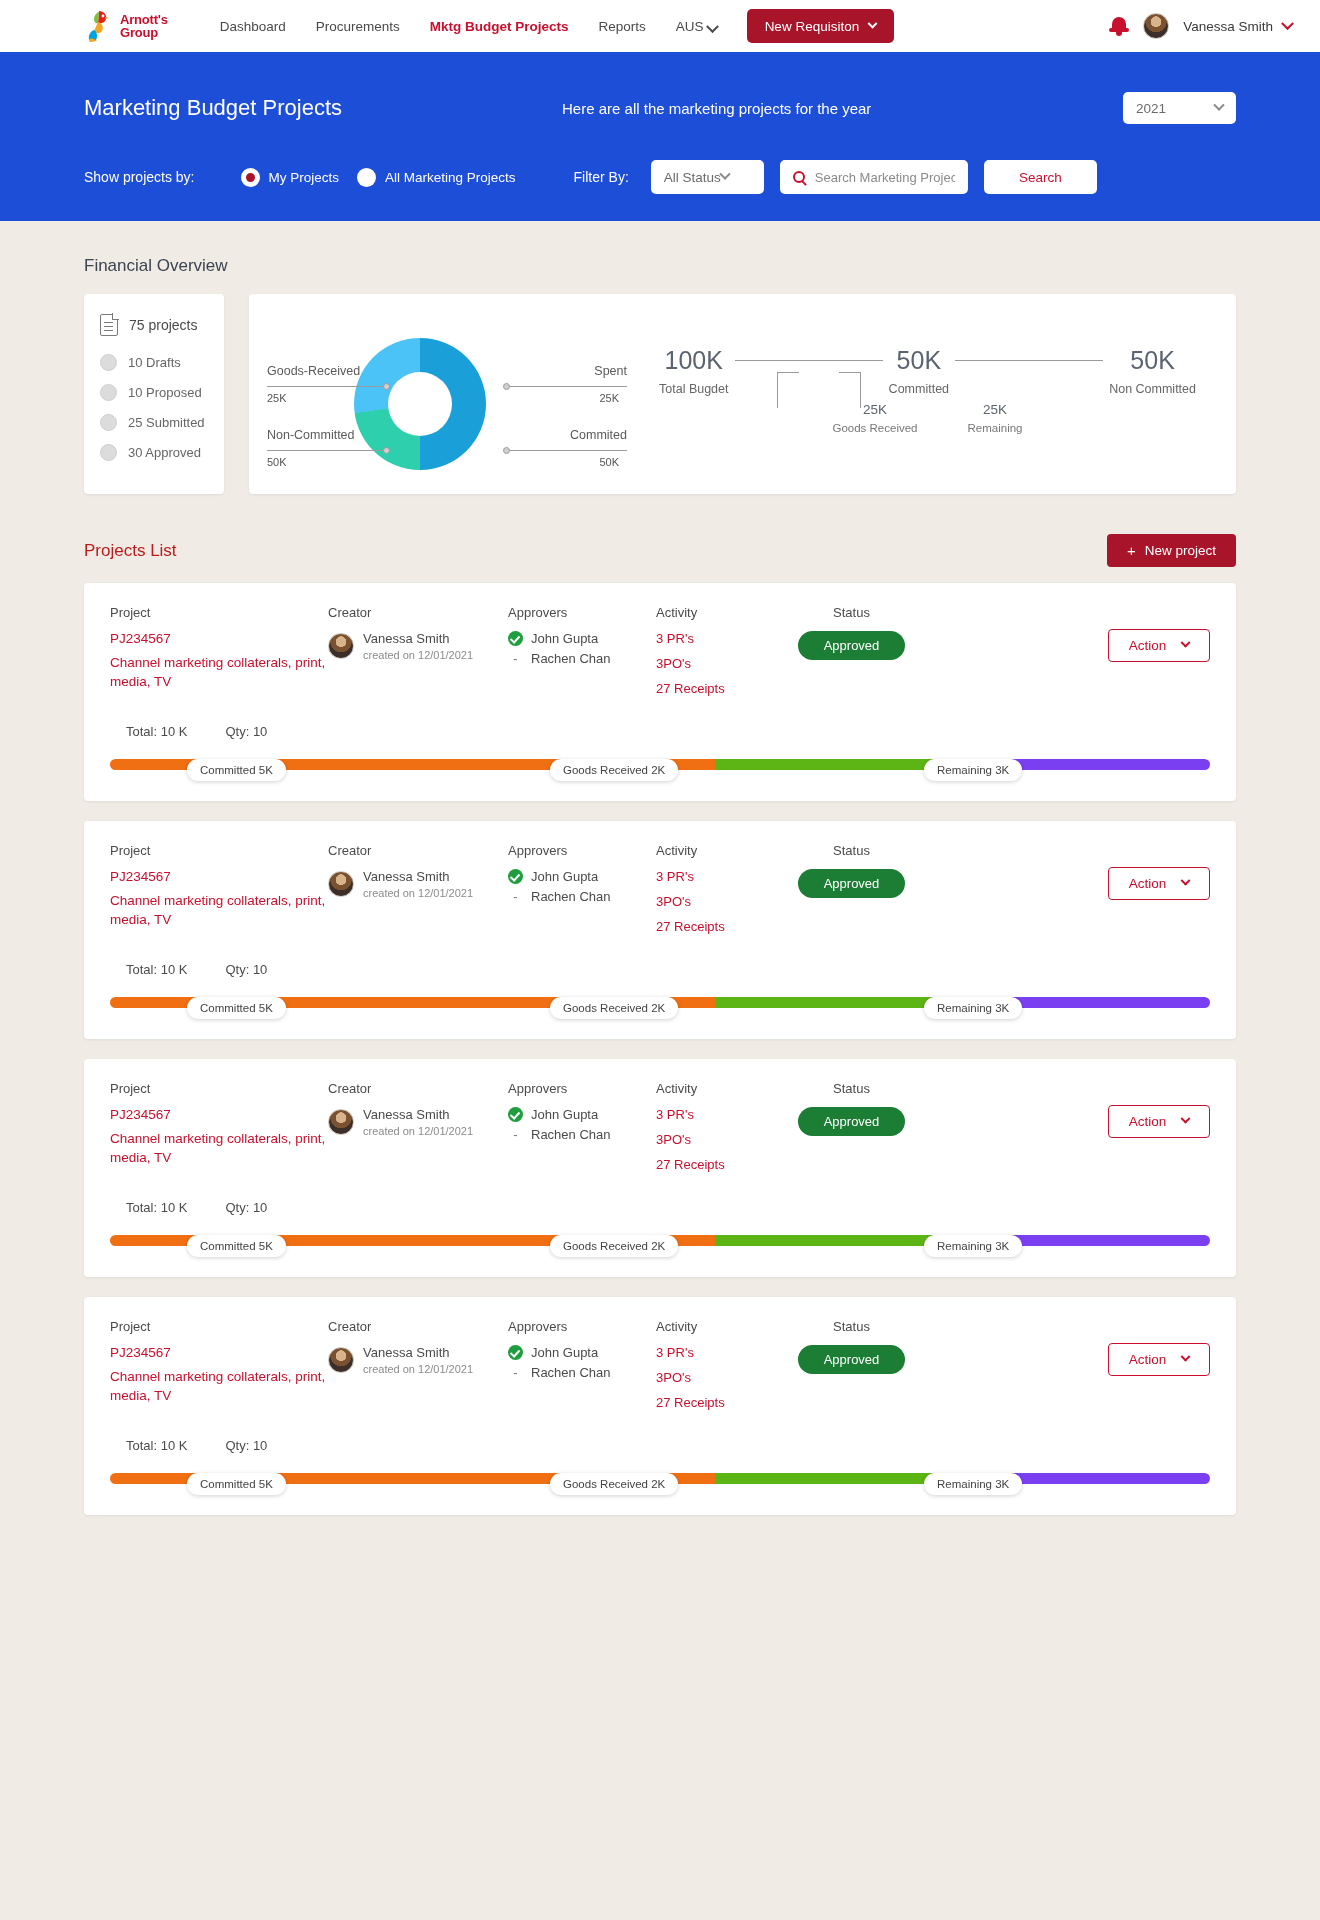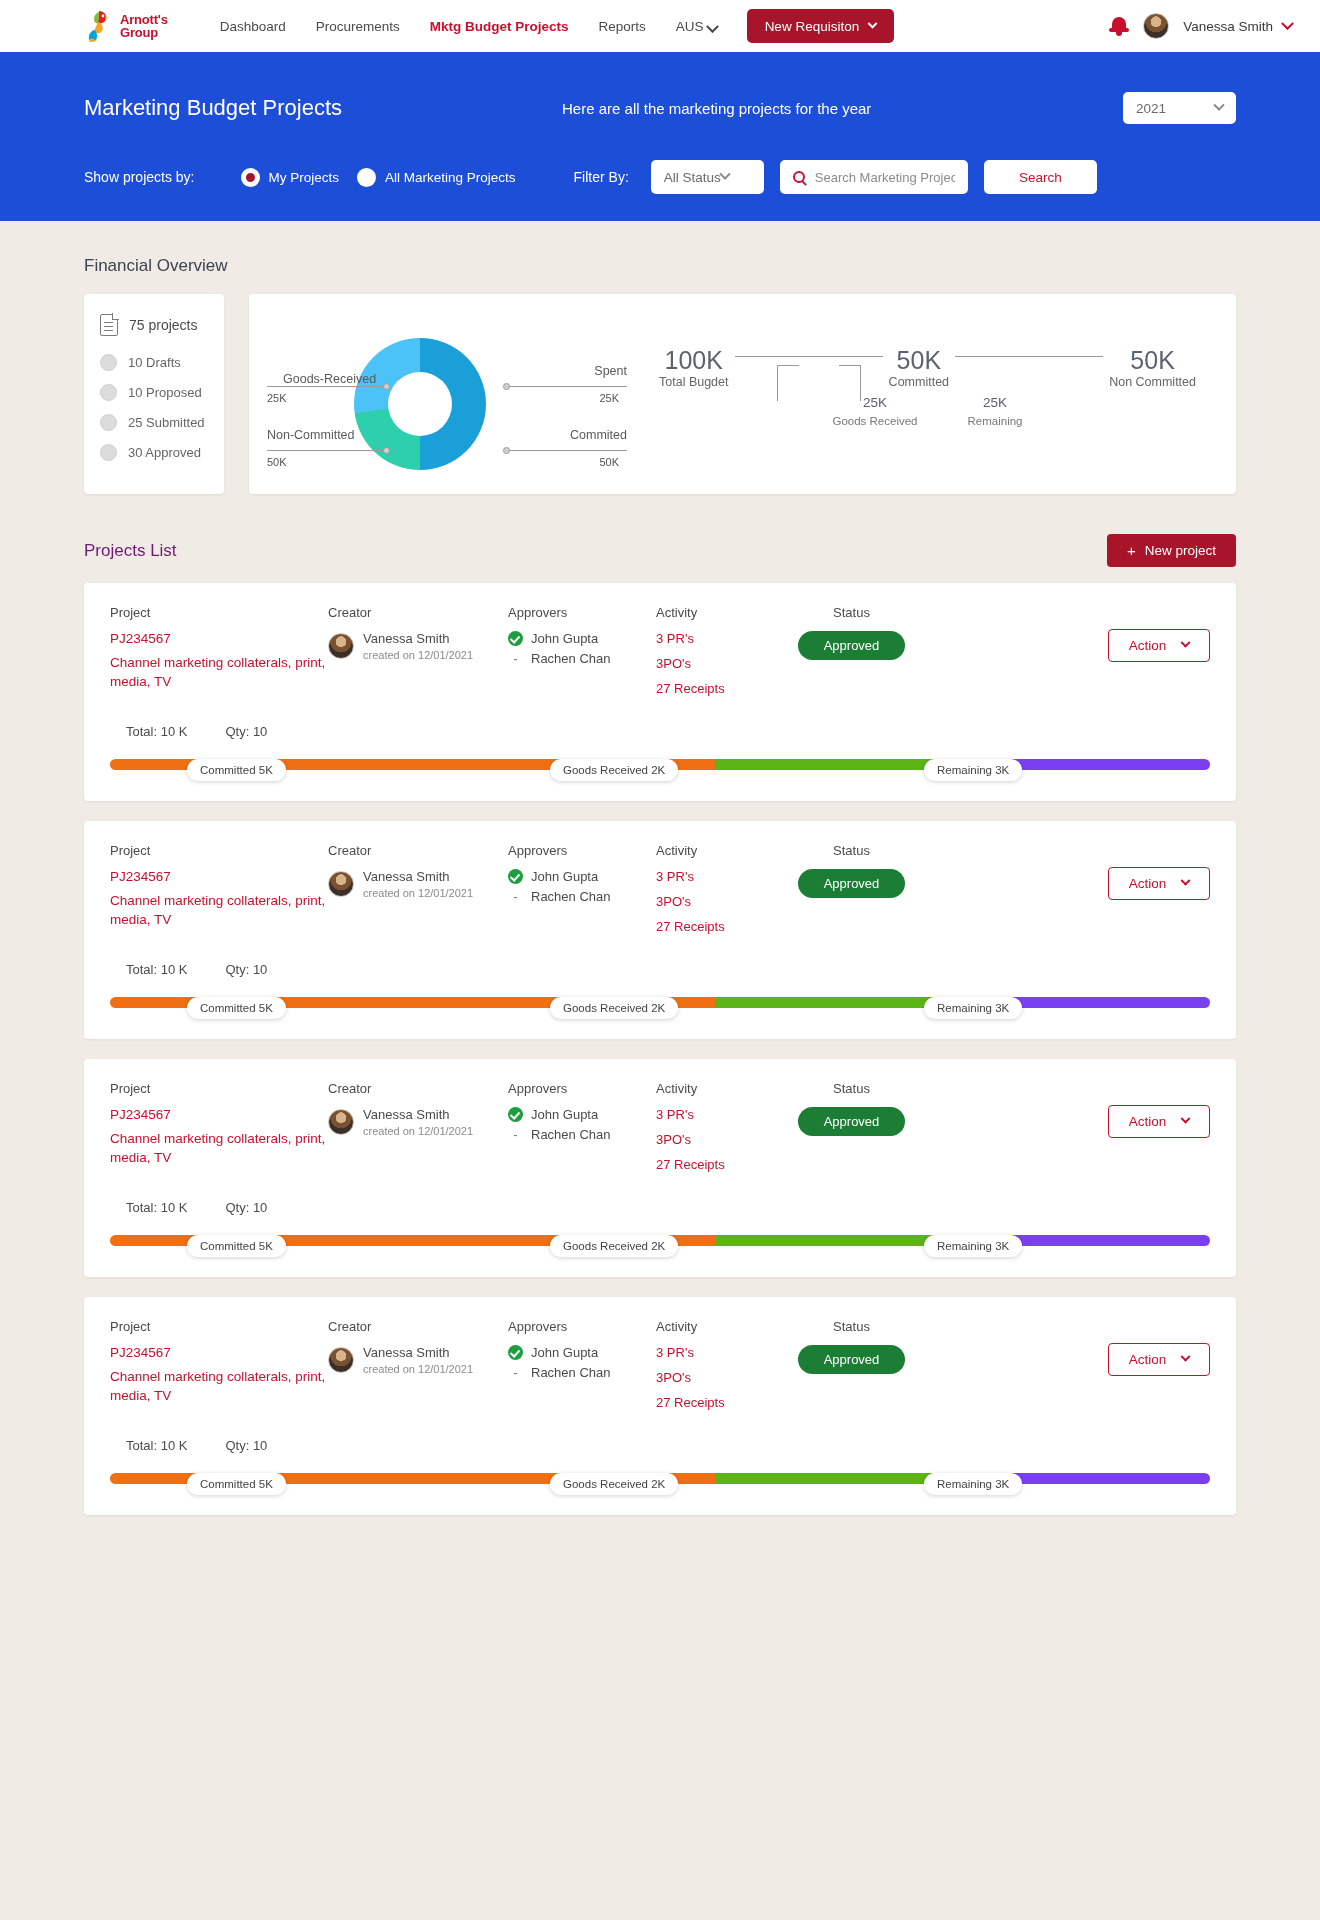--- a/index.html
+++ b/index.html
@@ -168,35 +168,35 @@
   .dline { position: absolute; height: 1px; background: #9a9a9a; }
   .dknob {
     position: absolute; width: 7px; height: 7px; border-radius: 50%;
     background: #cfcfcf; border: 1px solid #9a9a9a;
   }
 
   .stats { flex: 1; padding: 30px 40px 0 10px; position: relative; }
   .stats-top { display: flex; align-items: center; justify-content: space-between; }
   .stat-col { text-align: center; }
   .stat-num { font-size: 25px; color: #5b6370; font-weight: normal; }
-  .stat-lbl { font-size: 12.5px; color: #666; margin-top: 0; }
+  .stat-lbl { font-size: 12.5px; color: #666; margin-top: 7px; }
   .stat-connector { flex: 1; height: 1px; background: #9a9a9a; margin: 0 6px; margin-bottom: 22px; }
   .stats-bottom { display: flex; justify-content: center; gap: 50px; margin-top: 6px; position: relative; }
   .sub-col { text-align: center; position: relative; }
   .sub-num { font-size: 13.5px; color: #5b6370; }
   .sub-lbl { font-size: 11.5px; color: #777; margin-top: 5px; }
   .bracket-l, .bracket-r {
     position: absolute; width: 22px; height: 36px; border-top: 1px solid #9a9a9a;
   }
   .bracket-l { border-left: 1px solid #9a9a9a; }
   .bracket-r { border-right: 1px solid #9a9a9a; }
 
   
   .plist-head { display: flex; align-items: center; margin: 40px 0 16px 0; }
-  .plist-title { font-size: 17px; color: #701a75; }
+  .plist-title { font-size: 17px; color: #b91c1c; }
   .btn-newproject {
     margin-left: auto; background: #a8152b; color: #fff; border: none;
     border-radius: 4px; height: 33px; padding: 0 20px; font-size: 13.5px;
     display: flex; align-items: center; gap: 9px; cursor: pointer;
     font-family: "Liberation Sans", sans-serif;
   }
   .plus { font-size: 15px; line-height: 1; }
 
   .pcard {
     background: #fff; border-radius: 4px; margin-bottom: 20px;
@@ -388,21 +388,21 @@
       <div class="fin-item">
         <div class="fin-dot"></div>
         <span>30 Approved</span>
       </div>
     </div>
 
     <div class="fin-right">
       <div class="donut-wrap">
         <div class="donut" style="background: conic-gradient(#1a9fd9 0deg 90deg, #1a9fd9 90deg 180deg, #2ecfad 180deg 262deg, #4cc3f7 262deg 360deg);"></div>
 
-        <div class="dlabel" style="left:34px; top:48px;margin-top:8px;">Goods-Received</div>
+        <div class="dlabel" style="left:18px; top:48px;">Goods-Received</div>
         <div class="dline" style="left:18px; top:70px; width:120px;"></div>
         <div class="dknob" style="left:134px; top:67px;"></div>
         <div class="dval" style="left:18px; top:76px;">25K</div>
 
         <div class="dlabel" style="right:22px; top:48px;">Spent</div>
         <div class="dline" style="right:22px; top:70px; width:120px;"></div>
         <div class="dknob" style="right:139px; top:67px;"></div>
         <div class="dval" style="right:30px; top:76px;">25K</div>
 
         <div class="dlabel" style="left:18px; top:112px;">Non-Committed</div>

